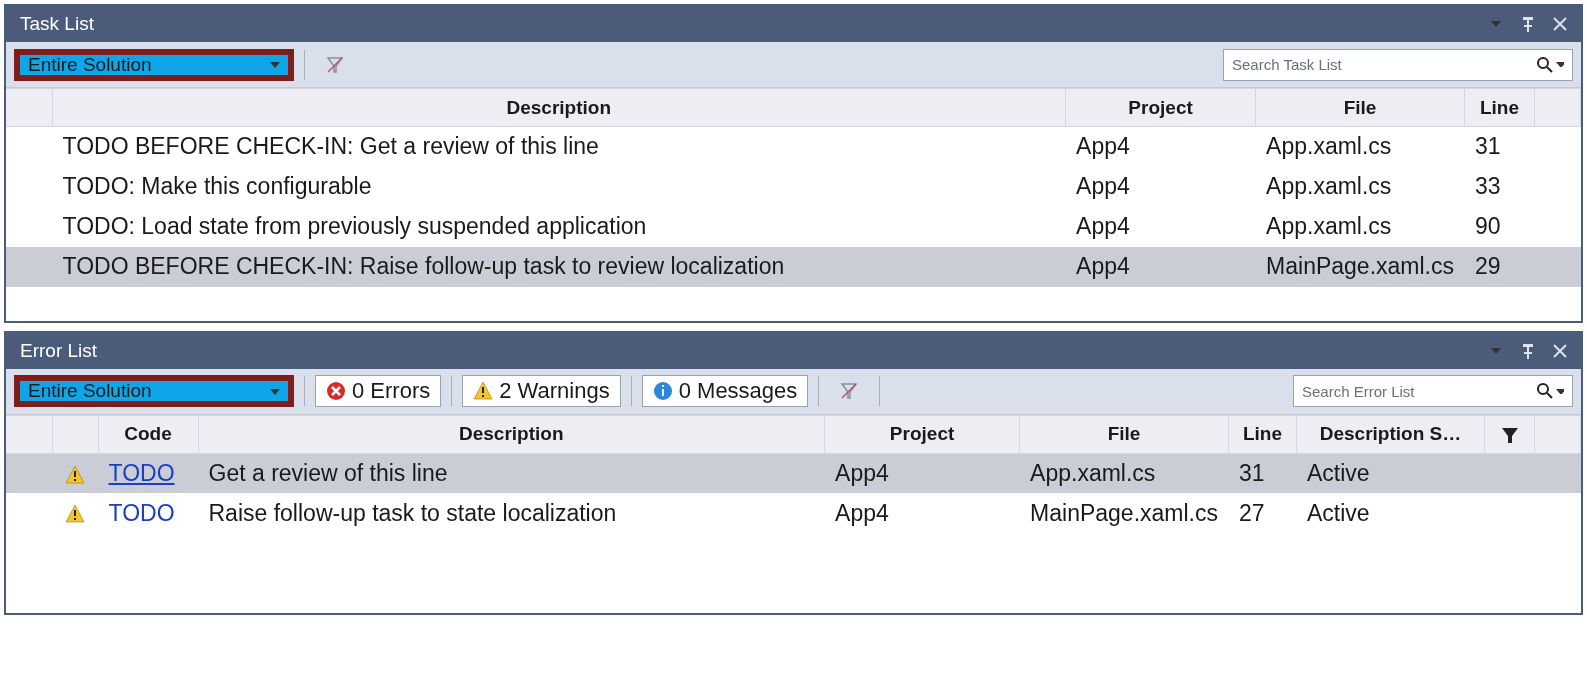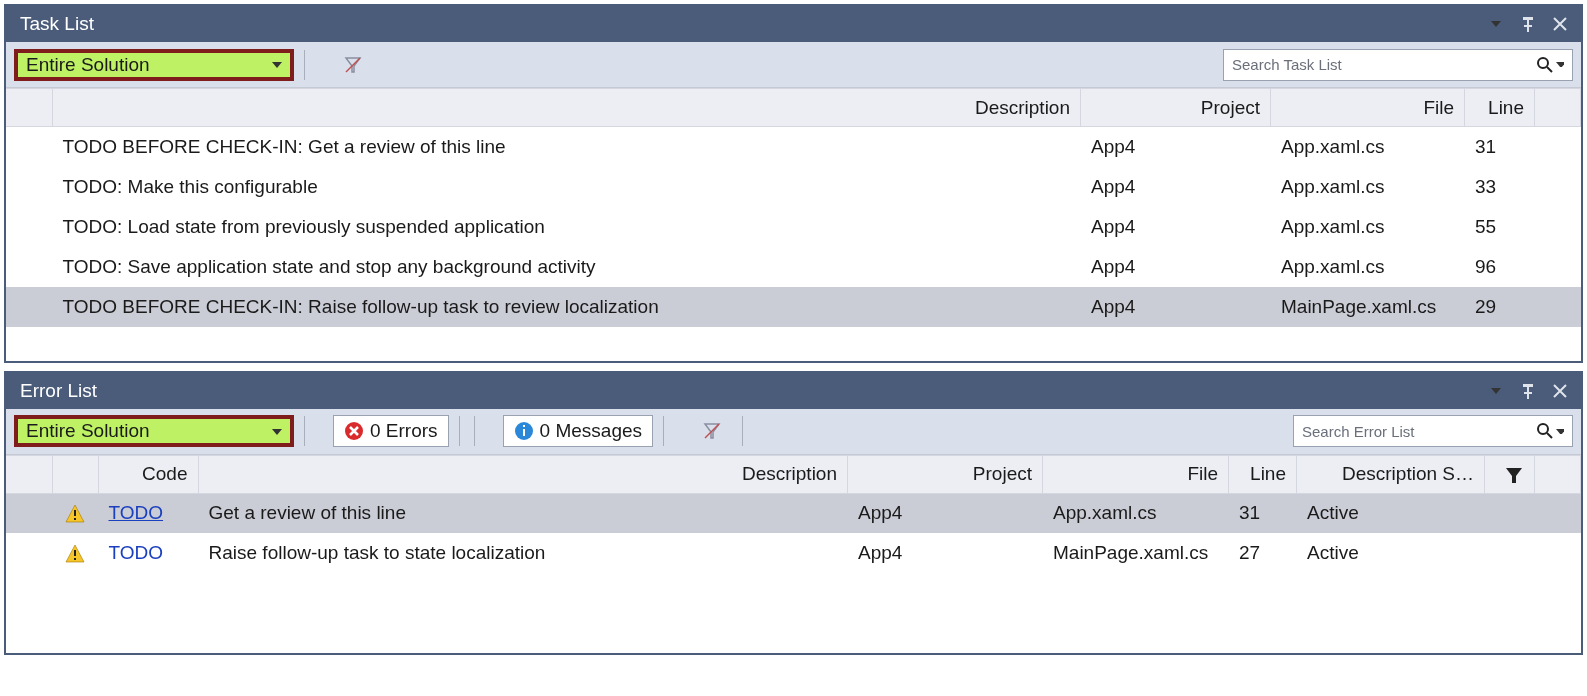--- a/index.html
+++ b/index.html
@@ -36,22 +36,22 @@
   .toolbar {
     background: #dadfec;
     border-bottom: 1px solid #c5c9d4;
     display: flex;
     align-items: center;
     height: 46px;
     padding: 0 8px;
     gap: 6px;
   }
   .combo {
-    background: #bef264;
-    border: 4px solid #7f1d1d;
+    background: #0ea5e9;
+    border: 6px solid #7f1d1d;
     height: 32px;
     display: flex;
     align-items: center;
     padding: 0 8px;
     min-width: 280px;
     cursor: pointer;
     font-size: 19px;
     position: relative;
     text-align: right;
   }
@@ -66,22 +66,21 @@
   }
   .tool-btn {
     height: 32px;
     padding: 0 10px;
     display: flex;
     align-items: center;
     gap: 6px;
     background: #fff;
     border: 1px solid #9aa2b2;
     cursor: pointer;
-    font-size: 19px;
-    margin-left: 18px;
+    font-size: 22px;
   }
   .tool-btn.ghost {
     background: transparent;
     border: 1px solid transparent;
     color: #7a8294;
   }
   .searchbox {
     background: #fff;
     border: 1px solid #9aa2b2;
     height: 32px;
@@ -101,30 +100,30 @@
   .searchbox .sicon { color: #333; margin-left: 6px; display:flex; align-items:center; gap:2px;}
   .grid {
     width: 100%;
     border-collapse: collapse;
   }
   .grid thead th {
     background: #eceef3;
     border-top: 1px solid #d4d7e0;
     border-bottom: 1px solid #d4d7e0;
     border-right: 1px solid #d4d7e0;
-    text-align: right;
-    font-weight: 400;
+    text-align: center;
+    font-weight: 700;
     height: 38px;
     padding: 0 10px;
     font-size: 19px;
   }
   .grid tbody td {
     height: 40px;
     padding: 0 10px;
-    font-size: 19px;
+    font-size: 23px;
     border-right: 1px solid transparent;
   }
   .grid tbody tr.selected td {
     background: #cbcdd6;
   }
   .icon-cell { width: 40px; text-align: center; padding: 0 !important; }
   .linkish { color: #1a3fbf; text-decoration: underline; }
   .warn-svg { width: 20px; height: 20px; vertical-align: middle; }
   .err-svg { width: 20px; height: 20px; vertical-align: middle; }
   .info-svg { width: 20px; height: 20px; vertical-align: middle; }
@@ -257,29 +256,21 @@
           <td>App4</td>
           <td>App.xaml.cs</td>
           <td>33</td>
           <td></td>
         </tr>
         <tr>
           <td></td>
           <td>TODO: Load state from previously suspended application</td>
           <td>App4</td>
           <td>App.xaml.cs</td>
-          <td>55</td>
-          <td></td>
-        </tr>
-        <tr>
-          <td></td>
-          <td>TODO: Save application state and stop any background activity</td>
-          <td>App4</td>
-          <td>App.xaml.cs</td>
-          <td>96</td>
+          <td>90</td>
           <td></td>
         </tr>
         <tr class="selected">
           <td></td>
           <td>TODO BEFORE CHECK-IN: Raise follow-up task to review localization</td>
           <td>App4</td>
           <td>MainPage.xaml.cs</td>
           <td>29</td>
           <td></td>
         </tr>
@@ -316,20 +307,26 @@
           </svg></span>
     </div>
     <div class="sep"></div>
     <div class="tool-btn">
       <svg class="err-svg" width="20" height="20">
           <use href="#err-icon"></use>
         </svg>
       <span>0 Errors</span>
     </div>
     <div class="sep"></div>
+    <div class="tool-btn">
+      <svg class="warn-svg" width="20" height="20">
+          <use href="#warn-icon"></use>
+        </svg>
+      <span>2 Warnings</span>
+    </div>
     <div class="sep"></div>
     <div class="tool-btn">
       <svg class="info-svg" width="20" height="20">
           <use href="#info-icon"></use>
         </svg>
       <span>0 Messages</span>
     </div>
     <div class="sep"></div>
     <div class="tool-btn ghost">
       <svg width="18" height="18">

